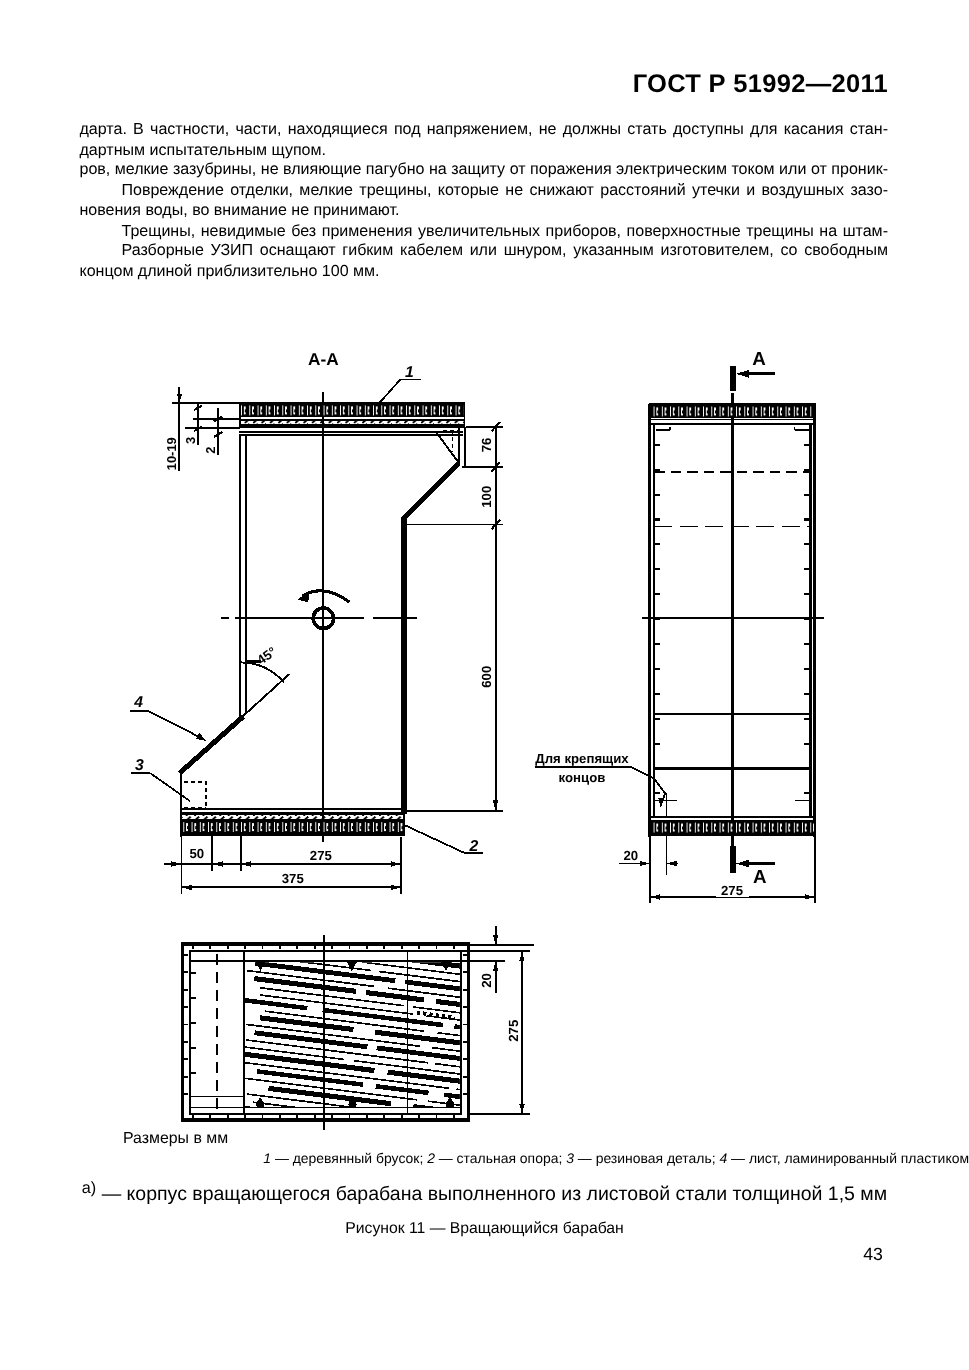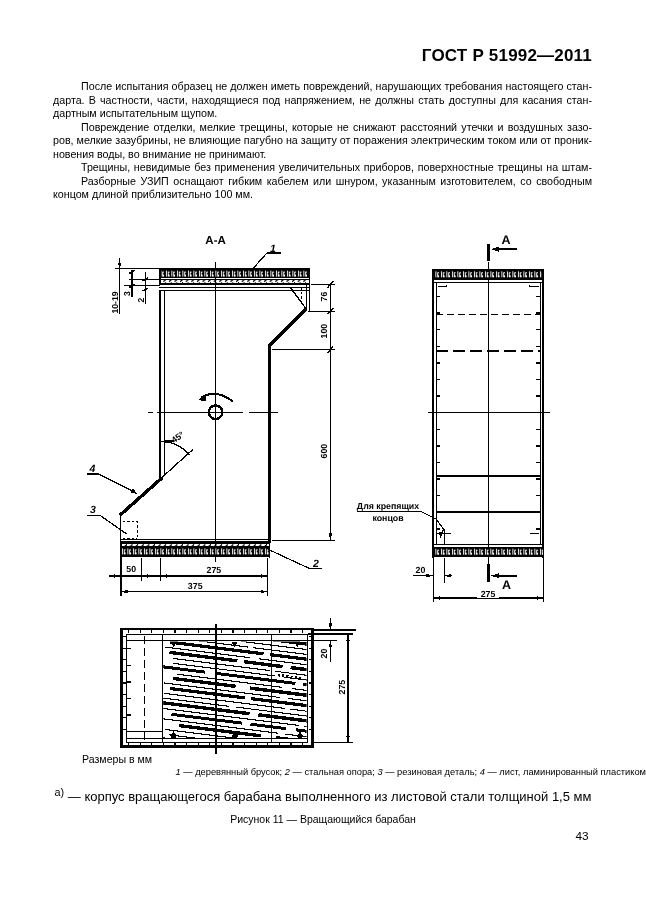--- a/index.html
+++ b/index.html
@@ -17,25 +17,24 @@
 #cap{left:0;top:813px;width:646px;text-align:center;font-size:10.5px}
 #pgn{left:575.5px;top:828.5px;font-size:11.8px}
 i{font-style:italic}
 </style>
 </head>
 <body>
 
 <div class="abs" id="hdr">ГОСТ Р 51992—2011</div>
 
 <div class="abs" id="txt">
-<div class="j in">После испытания образец не должен иметь повреждений, нарушающих требования настоящего стан-</div>
 <div class="j">дарта. В частности, части, находящиеся под напряжением, не должны стать доступны для касания стан-</div>
 <div>дартным испытательным щупом.</div>
+<div class="j">ров, мелкие зазубрины, не влияющие пагубно на защиту от поражения электрическим током или от проник-</div>
 <div class="j in">Повреждение отделки, мелкие трещины, которые не снижают расстояний утечки и воздушных зазо-</div>
-<div class="j">ров, мелкие зазубрины, не влияющие пагубно на защиту от поражения электрическим током или от проник-</div>
 <div>новения воды, во внимание не принимают.</div>
 <div class="j in">Трещины, невидимые без применения увеличительных приборов, поверхностные трещины на штам-</div>
 <div class="j in">Разборные УЗИП оснащают гибким кабелем или шнуром, указанным изготовителем, со свободным</div>
 <div>концом длиной приблизительно 100 мм.</div>
 </div>
 
 <svg class="abs" style="left:0;top:0" width="646" height="913" viewBox="0 0 646 913" text-rendering="geometricPrecision" shape-rendering="crispEdges" stroke="#000" fill="none" stroke-linecap="butt">
 <defs>
 
 <pattern id="chainA" width="5.5" height="8" y="5.600000000000023" patternUnits="userSpaceOnUse">

